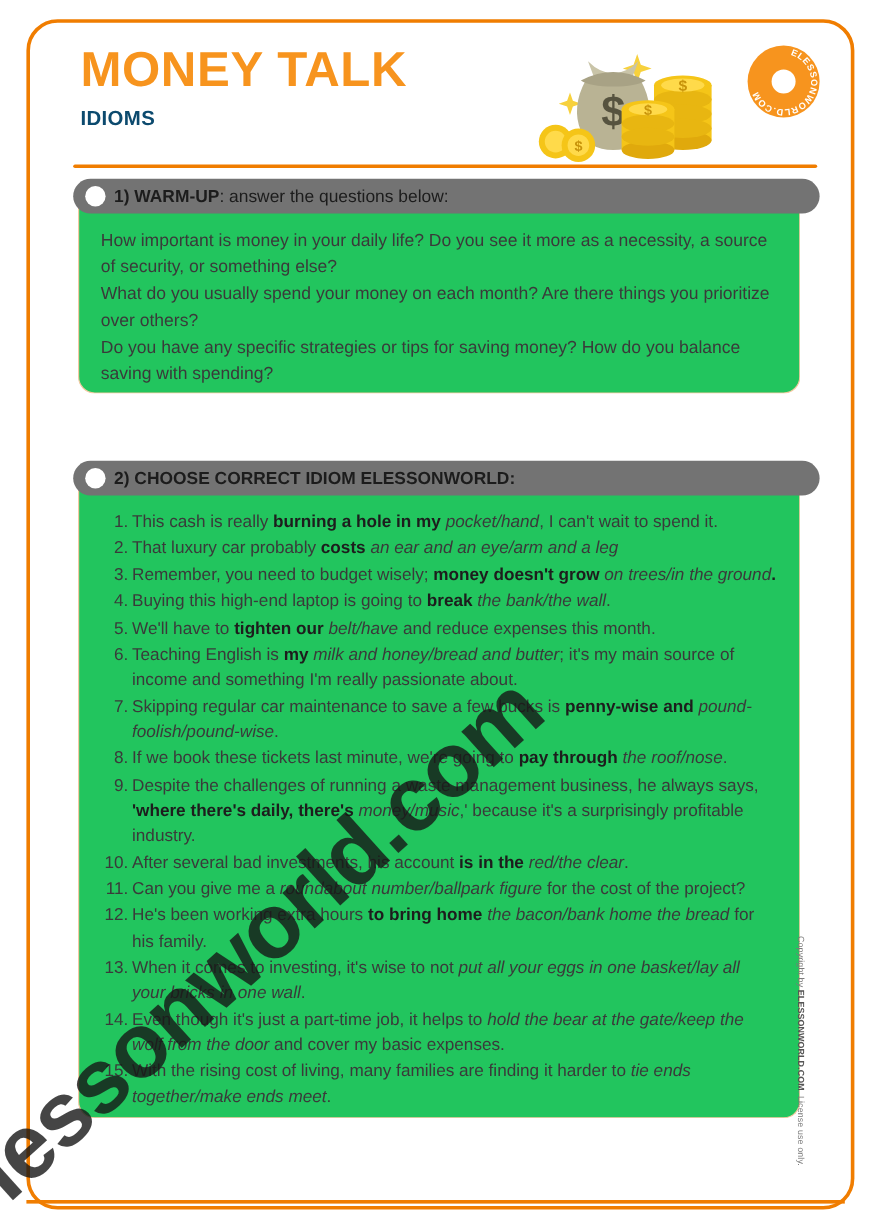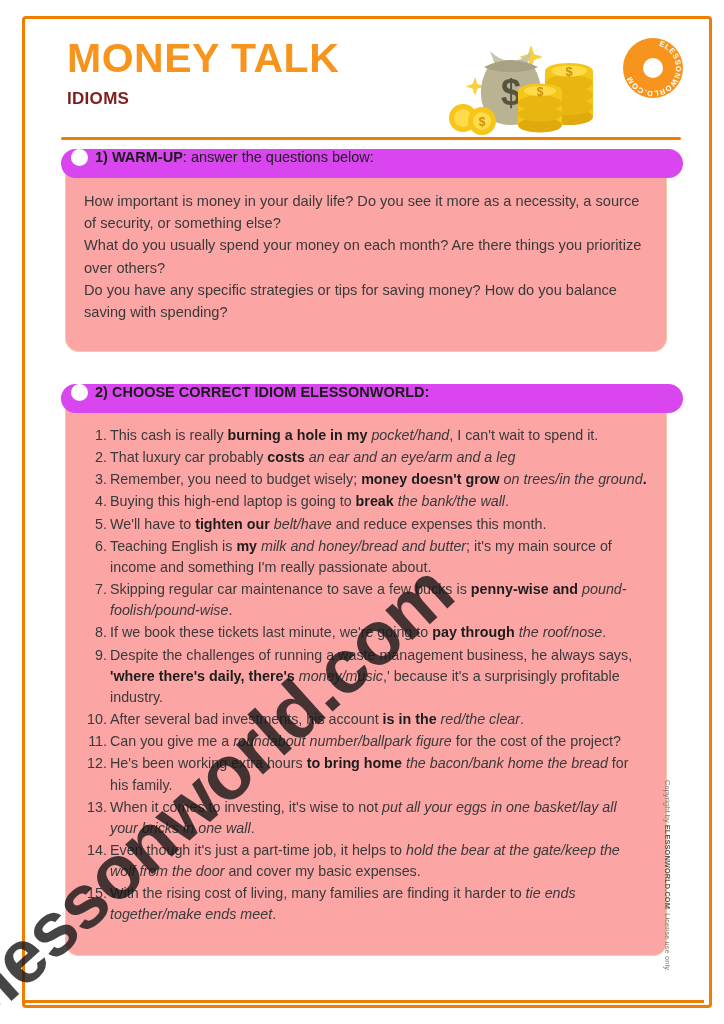--- a/index.html
+++ b/index.html
@@ -14,21 +14,21 @@
   }
 
   
   .page-frame {
     position: absolute;
     left: 22px;
     top: 16px;
     width: 690px;
     height: 992px;
     border: 3px solid #F07D00;
-    border-radius: 4px;
+    border-radius: 26px;
     background: #ffffff;
   }
 
   
   .header {
     position: absolute;
     left: 0; top: 0;
     width: 100%;
     height: 108px;
   }
@@ -40,21 +40,21 @@
   .title {
     font-size: 41px;
     font-weight: bold;
     color: #F7941E;
     letter-spacing: 0.5px;
     line-height: 1.05;
   }
   .subtitle {
     font-size: 17px;
     font-weight: bold;
-    color: #7f1d1d;
+    color: #0c4a6e;
     margin-top: 9px;
     letter-spacing: 0.3px;
   }
 
   
   .money-illu {
     position: absolute;
     left: 420px;
     top: 8px;
     width: 170px;
@@ -82,23 +82,24 @@
   }
 
   
   .section { position: absolute; left: 36px; width: 622px; }
   #section-warmup { top: 130px; }
   #section-idiom  { top: 365px; }
 
   .section-header {
     position: relative;
     height: 29px;
-    background: #d946ef;
+    background: #737373;
     border-radius: 15px;
     display: flex;
+    align-items: center;
     padding-left: 10px;
     z-index: 2;
   }
   .section-bullet {
     width: 17px;
     height: 17px;
     border-radius: 50%;
     background: #ffffff;
     flex: 0 0 auto;
     margin-right: 7px;
@@ -108,22 +109,22 @@
     color: #1c1c1c;
     white-space: nowrap;
   }
   .section-title b { font-weight: bold; }
 
   .section-body {
     border: 1px solid #F3C9A0;
     border-top: none;
     border-radius: 0 0 14px 14px;
     margin: -14px 16px 0 4px;
-    padding: 26px 18px 28px 18px;
-    background: #fca5a5;
+    padding: 26px 18px 4px 18px;
+    background: #22c55e;
   }
 
   
   .q {
     font-size: 14.6px;
     line-height: 1.52;
     color: #3a3a3a;
   }
 
   

